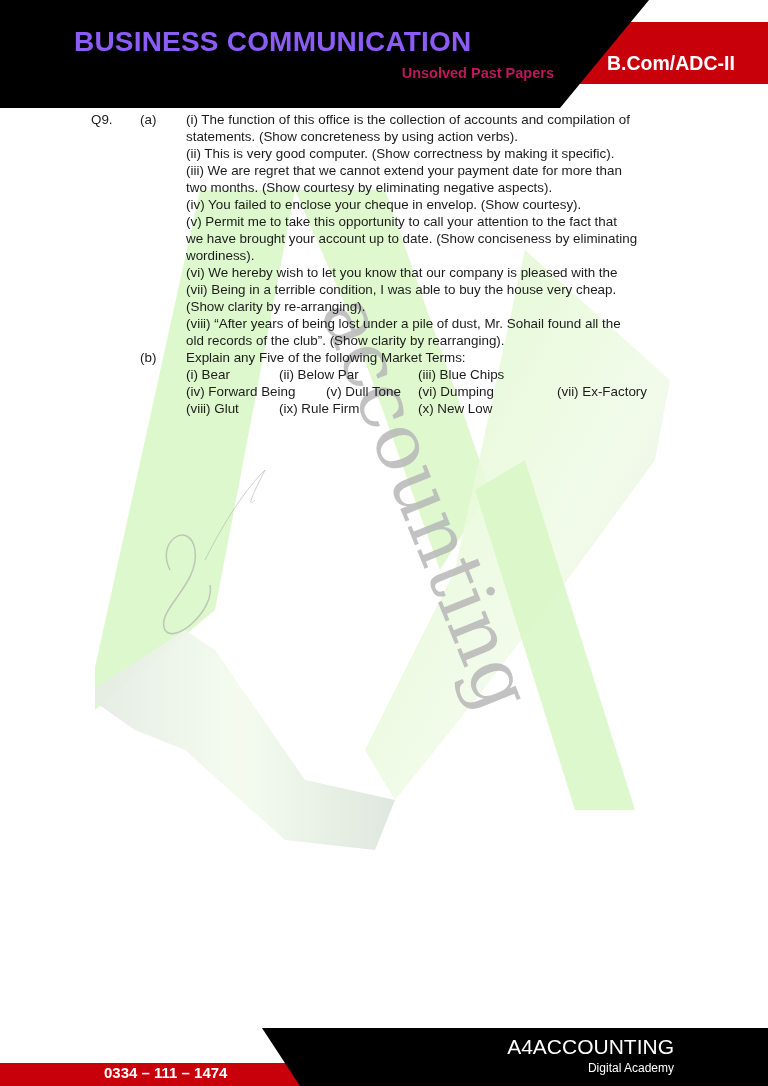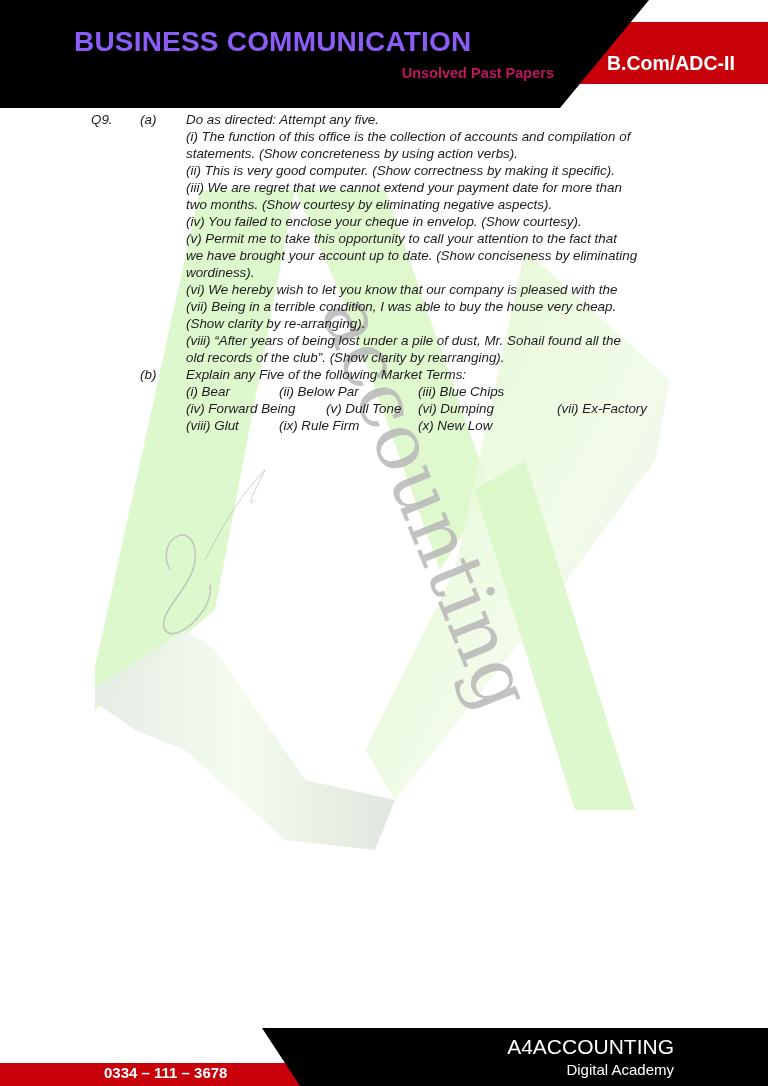--- a/index.html
+++ b/index.html
@@ -35,21 +35,20 @@
     color: #fff; font-family: "Liberation Sans", sans-serif; font-weight: bold;
     font-size: 19.5px; white-space: nowrap; margin-top: 8px;
   }
   
   .wm { position: absolute; left: 95px; top: 190px; width: 585px; height: 700px; pointer-events: none; }
   
   .content {
     position: absolute; left: 0; top: 111px; width: 768px;
     font-family: "Liberation Sans", sans-serif; font-size: 13.4px; line-height: 17px;
     color: #1c1c1c;
-    font-style: italic;
   }
   .row { position: relative; }
   .qnum { position: absolute; left: 91px; top: 0; }
   .plabel { position: absolute; left: 140px; top: 0; }
   .body-col { margin-left: 186px; width: 490px; }
   .line { display: block; white-space: nowrap; }
   .red { color: #d4121a; }
   .terms { position: relative; height: 17px; white-space: nowrap; }
   .terms span { position: absolute; top: 0; }
   
@@ -67,21 +66,21 @@
     color: #fff; font-family: "Liberation Sans", sans-serif; font-weight: bold; font-size: 15px;
     white-space: nowrap;
   }
   .ftr-brand {
     position: absolute; right: 94px; top: 1035px;
     color: #fff; font-family: "Liberation Sans", sans-serif; font-weight: normal; font-size: 21px;
     white-space: nowrap;
   }
   .ftr-tag {
     position: absolute; right: 94px; top: 1061px;
-    color: #fff; font-family: "Liberation Sans", sans-serif; font-size: 15px;
+    color: #fff; font-family: "Liberation Sans", sans-serif; font-size: 12px;
     white-space: nowrap;
   }
 </style>
 </head>
 <body>
 
 <div class="hdr-red"></div>
 <div class="hdr-black"></div>
 <div class="hdr-title">BUSINESS COMMUNICATION</div>
 <div class="hdr-sub">Unsolved Past Papers</div>
@@ -115,21 +114,20 @@
 
   <path d="M75,380 C60,350 95,330 100,360 C105,395 60,420 70,440 C80,455 120,420 115,395" fill="none" stroke="#b0b0b0" stroke-width="1.5" opacity="0.7"></path>
   <path d="M110,370 C130,330 150,300 170,280 C160,300 150,320 160,310" fill="none" stroke="#b0b0b0" stroke-width="1" opacity="0.6"></path>
 </svg>
 
 <div class="content">
   <div class="row">
     <span class="qnum">Q9.</span>
     <span class="plabel">(a)</span>
     <div class="body-col">
-      <span class="line">Do as directed: Attempt any five.</span>
       <span class="line">(i) The function of this office is the collection of accounts and compilation of</span>
       <span class="line">statements. (Show concreteness by using action verbs).</span>
       <span class="line">(ii) This is very good computer. (Show correctness by making it specific).</span>
       <span class="line">(iii) We are regret that we cannot extend your payment date for more than</span>
       <span class="line">two months. (Show courtesy by eliminating negative aspects).</span>
       <span class="line">(iv) You failed to enclose your cheque in envelop. (Show courtesy).</span>
       <span class="line">(v) Permit me to take this opportunity to call your attention to the fact that</span>
       <span class="line">we have brought your account up to date. (Show conciseness by eliminating</span>
       <span class="line">wordiness).</span>
       <span class="line">(vi) We hereby wish to let you know that our company is pleased with the</span>
@@ -158,15 +156,15 @@
         <span style="left:0">(viii) Glut</span>
         <span style="left:93px">(ix) Rule Firm</span>
         <span style="left:232px">(x) New Low</span>
       </div>
     </div>
   </div>
 </div>
 
 <div class="ftr-red"></div>
 <div class="ftr-black"></div>
-<div class="ftr-phone">0334 – 111 – 3678</div>
+<div class="ftr-phone">0334 – 111 – 1474</div>
 <div class="ftr-brand">A4ACCOUNTING</div>
 <div class="ftr-tag">Digital Academy</div>
 
 </body></html>

